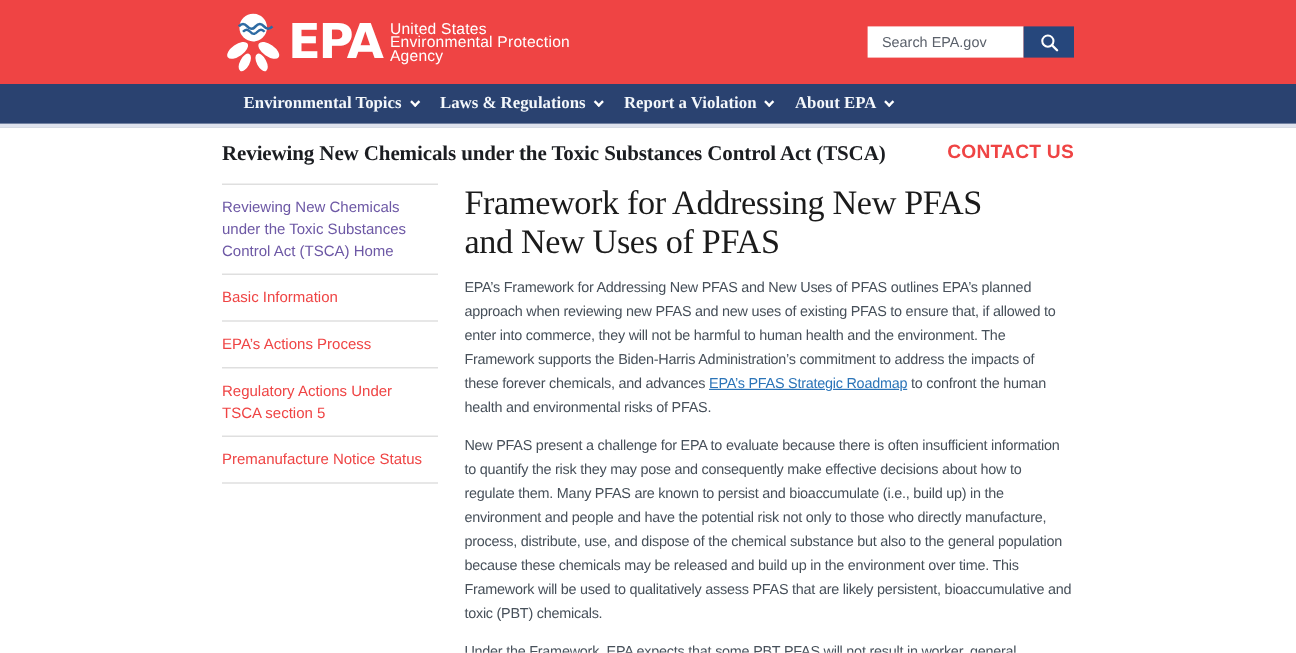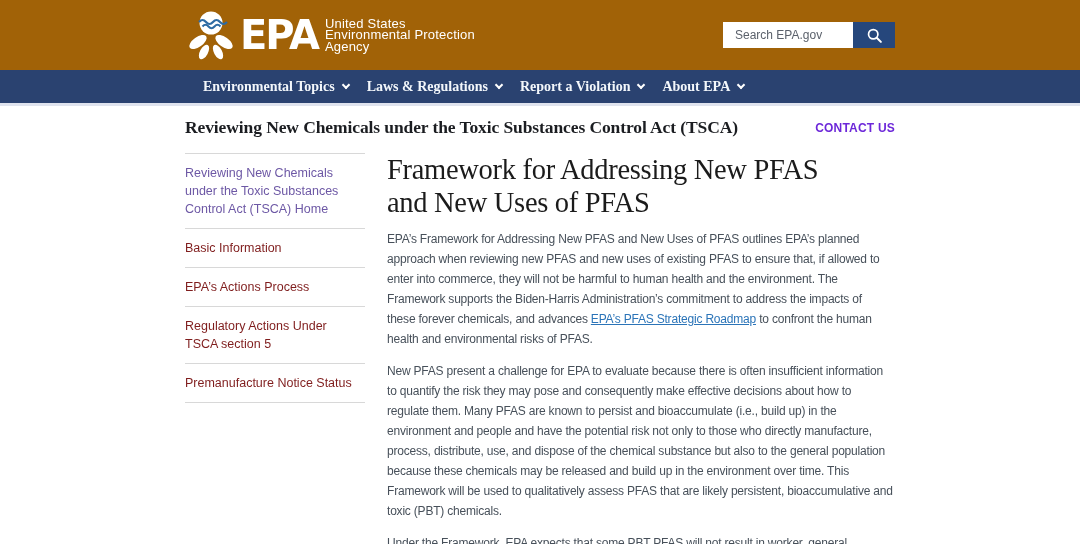--- a/index.html
+++ b/index.html
@@ -5,21 +5,21 @@
   * { box-sizing: border-box; }
   html, body { margin: 0; padding: 0; }
   body {
     width: 1080px; height: 544px; overflow: hidden;
     background: #ffffff;
     font-family: "Liberation Sans", sans-serif;
   }
   .container { width: 710px; margin: 0 auto; }
 
   
-  .banner { background: #a16207; height: 70px; }
+  .banner { background: #ef4444; height: 70px; }
   .banner-inner { display: flex; align-items: center; justify-content: space-between; height: 100%; }
   .logo { display: flex; align-items: center; text-decoration: none; cursor: pointer; }
   .logo svg { display: block; margin-right: 3px; }
   .logo-epa {
     color: #fff; font-family: "DejaVu Sans", sans-serif; font-weight: bold;
     font-size: 40px; line-height: 0.9; letter-spacing: -2px; margin-right: 7px;
   }
   .logo-tag { display: flex; flex-direction: column; color: #fff; font-size: 13px; line-height: 11.5px; letter-spacing: 0.2px; }
 
   .search { display: flex; align-items: center; }
@@ -47,30 +47,30 @@
     transform: rotate(45deg); margin-left: 8px; margin-top: -4px; display: inline-block;
   }
 
   
   .title-row { display: flex; justify-content: space-between; align-items: center; padding: 11px 0 9px; }
   .title-row h2 {
     margin: 0; font-family: "Liberation Serif", serif; font-size: 17.5px;
     color: #1b1d21; letter-spacing: -0.1px; font-weight: bold;
   }
   .contact {
-    font-size: 12px; font-weight: bold; color: #6d28d9; text-decoration: none;
+    font-size: 16px; font-weight: bold; color: #ef4444; text-decoration: none;
     letter-spacing: 0.2px; cursor: pointer; white-space: nowrap; margin-left: 20px;
   }
 
   
   .content { display: flex; gap: 22px; margin-top: 6px; }
   .sidebar { width: 180px; flex-shrink: 0; }
   .sidebar a {
     display: block; padding: 10px 4px 10px 0; border-top: 1px solid #d8d8d8;
-    font-size: 12.5px; line-height: 18px; color: #7f1d1d; text-decoration: none; cursor: pointer;
+    font-size: 12.5px; line-height: 18px; color: #ef4444; text-decoration: none; cursor: pointer;
   }
   .sidebar a:last-child { border-bottom: 1px solid #d8d8d8; }
   .sidebar a.visited { color: #6d58a5; }
 
   main { flex: 1; min-width: 0; }
   main h1 {
     margin: 0 0 10px; font-family: "Liberation Serif", serif; font-weight: normal;
     font-size: 28.5px; line-height: 33px; color: #1b1b1b; max-width: 478px; letter-spacing: -0.3px;
   }
   main p {

